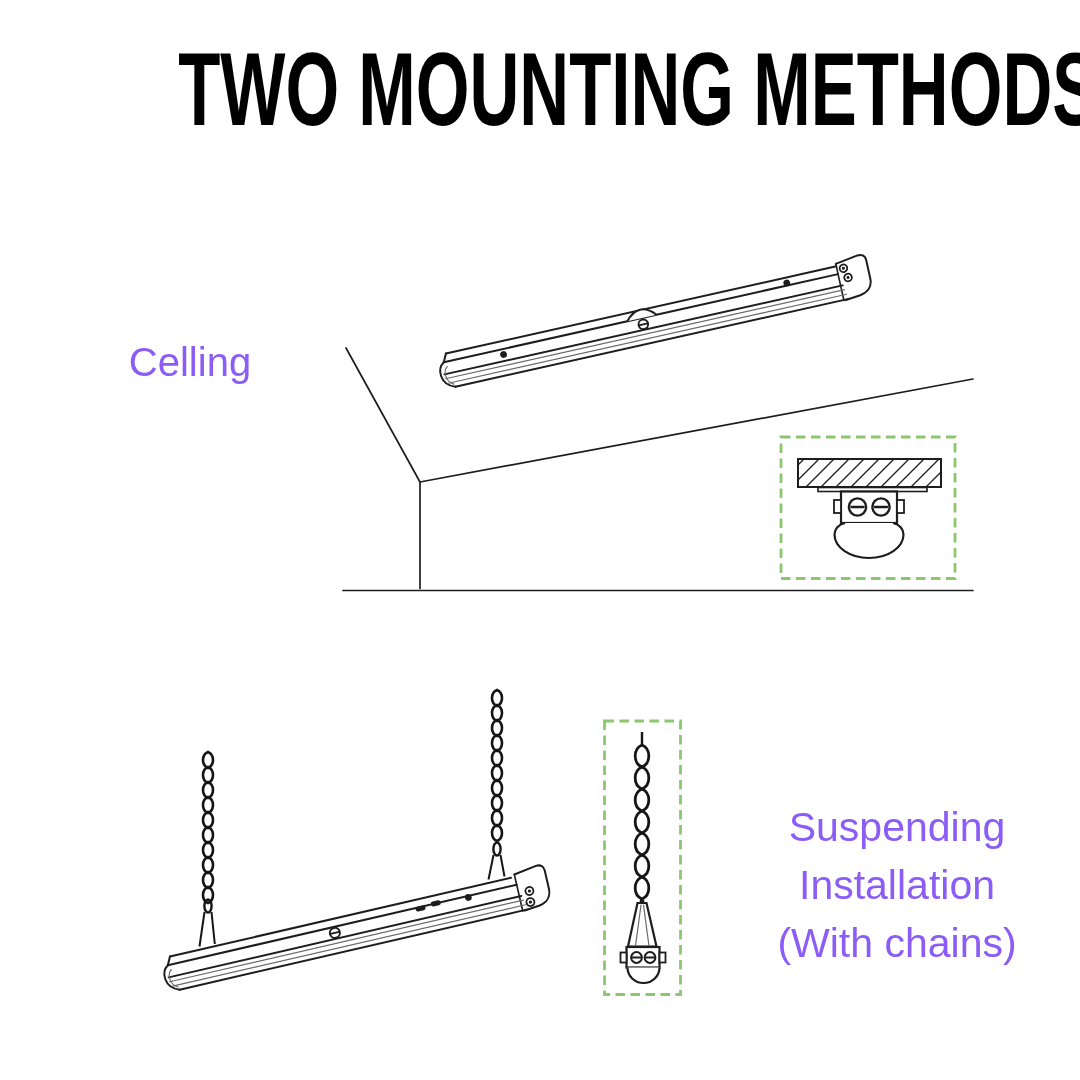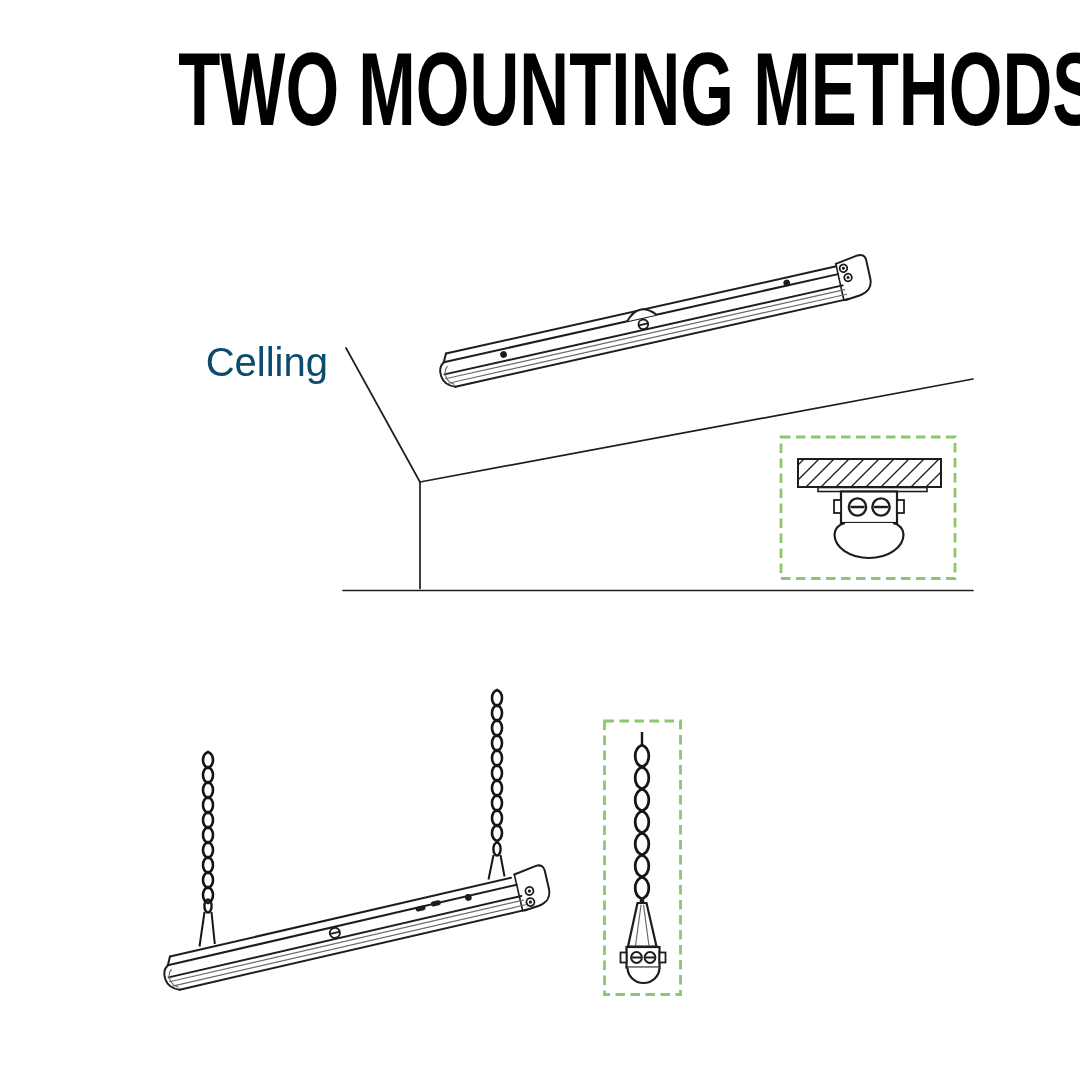--- a/index.html
+++ b/index.html
@@ -6,39 +6,44 @@
   .canvas{
     position:relative;width:1080px;height:1080px;background:#ffffff;
     overflow:hidden;font-family:"Liberation Sans",sans-serif;
   }
   .page-title{
     position:absolute;left:0;top:38px;width:1080px;margin:0;
     text-align:center;font-size:103px;font-weight:bold;line-height:1;
     color:#000;transform:scaleX(0.67);transform-origin:50% 50%;
     white-space:nowrap;letter-spacing:0;
   }
-  .method-label{position:absolute;text-align:right;color:#0c4a6e;}
+  .method-label{position:absolute;text-align:center;color:#8b5cf6;}
   .method-label .line{display:block;}
   .label-ceiling{left:52px;top:332px;width:276px;font-size:40px;line-height:60px;}
   .label-suspend{left:748px;top:798px;width:298px;font-size:41px;line-height:58px;}
   svg.art{position:absolute;left:0;top:0;width:1080px;height:1080px;}
   .ink{stroke:#1d1d1d;fill:none;stroke-linecap:round;stroke-linejoin:round;}
   .thin{stroke:#6a6a6a;fill:none;stroke-linecap:round;}
 </style>
 </head>
 <body>
 
 <div class="canvas">
 
   <h1 class="page-title">TWO MOUNTING METHODS</h1>
 
   <div class="method-label label-ceiling">
     <span class="line">Celling</span>
   </div>
 
+  <div class="method-label label-suspend">
+    <span class="line">Suspending</span>
+    <span class="line">Installation</span>
+    <span class="line">(With chains)</span>
+  </div>
 
   <svg class="art" viewBox="0 0 1080 1080">
     <defs>
       <path id="clink" d="M0,-8 C4.2,-6.2 5,-3.2 5,0 C5,3.2 4.2,6.2 0,8 C-4.2,6.2 -5,3.2 -5,0 C-5,-3.2 -4.2,-6.2 0,-8 Z"></path>
       <path id="clinkBig" d="M0,-11 C5.6,-8.6 6.8,-4.4 6.8,0 C6.8,4.4 5.6,8.6 0,11 C-5.6,8.6 -6.8,4.4 -6.8,0 C-6.8,-4.4 -5.6,-8.6 0,-11 Z"></path>
     </defs>
 
     <g class="ink" stroke-width="1.7">
       <path d="M346,348 L420,482"></path>
       <path d="M420,482 L420,588.5"></path>

